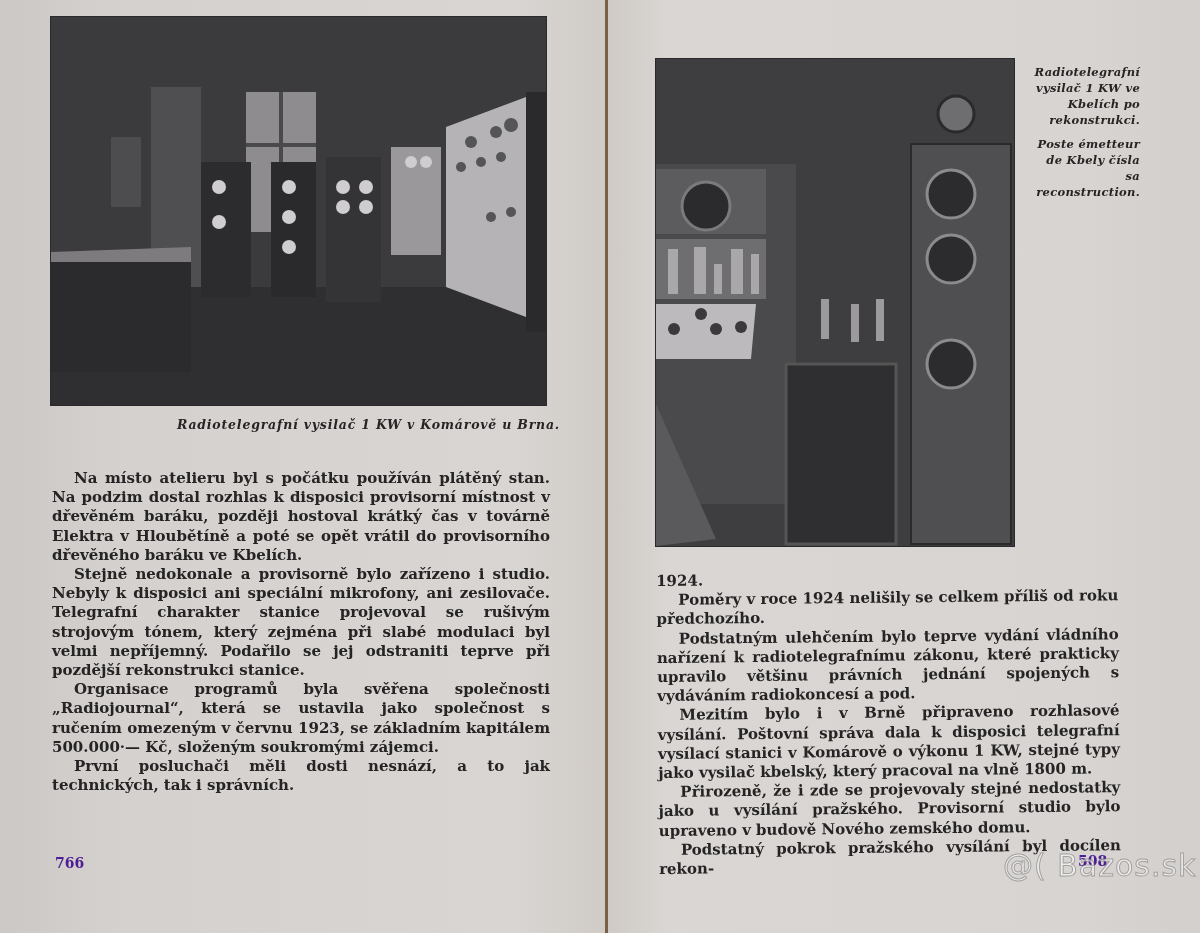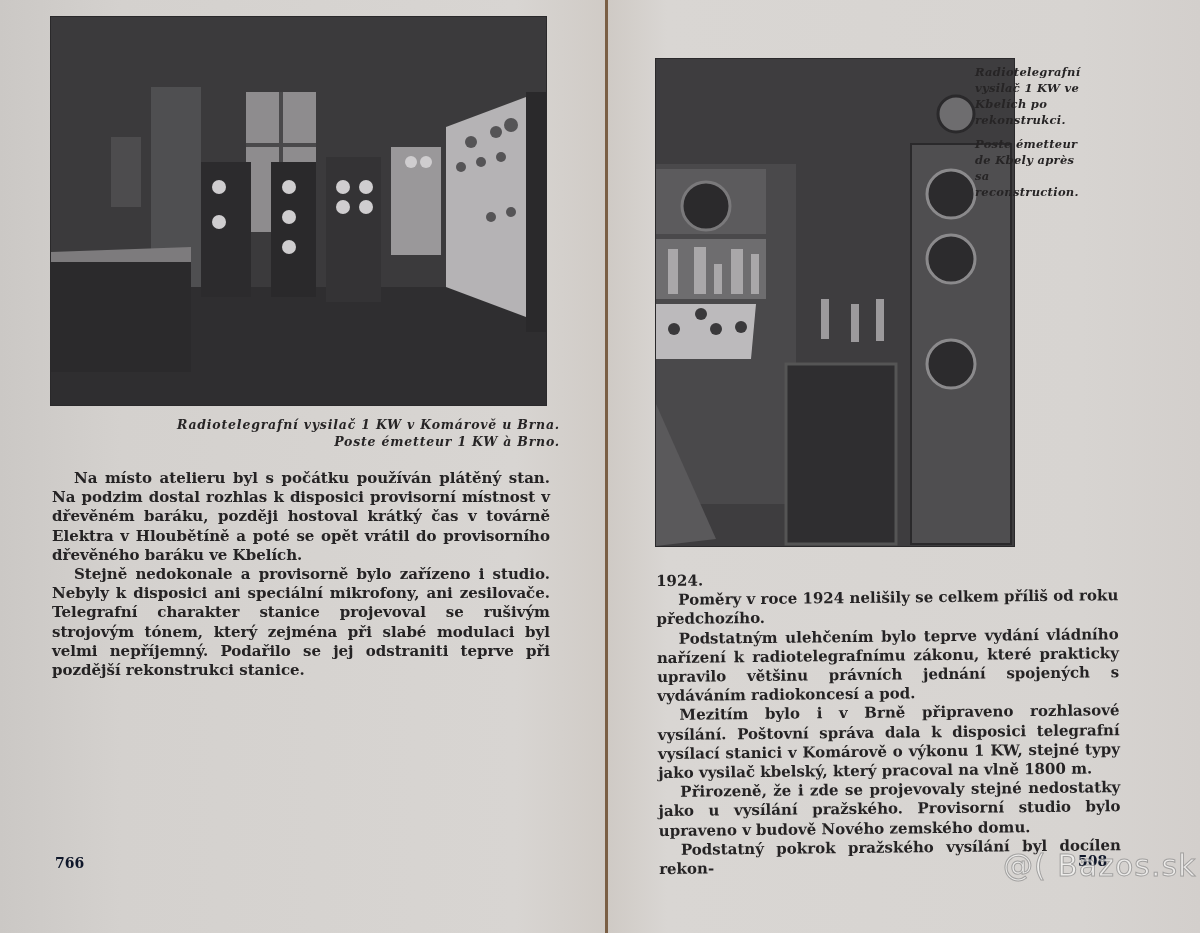--- a/index.html
+++ b/index.html
@@ -30,33 +30,33 @@
     border:1px solid #2a292b;
   }
   .photo-left { left:50px; top:16px; width:495px; height:388px; }
   .photo-right { left:655px; top:58px; width:358px; height:487px; }
 
   .caption {
     position:absolute; font-style:italic; font-weight:bold;
     font-size:12.5px; letter-spacing:0.8px; color:#262425; line-height:17px;
   }
   .caption-left { left:90px; top:416px; width:470px; text-align:right; }
-  .caption-right { left:975px; top:64px; width:110px; font-size:11.5px; line-height:16px; letter-spacing:0.3px; }
+  .caption-right { left:1030px; top:64px; width:110px; font-size:11.5px; line-height:16px; letter-spacing:0.3px;text-align:right; }
   .caption-right p { margin:0 0 8px 0; }
 
   .text {
     position:absolute; font-size:15px; line-height:19.2px;
     font-weight:bold; color:#252324; text-align:justify;
   }
   .text p { margin:0; text-indent:22px; }
   .text-left { left:52px; top:469px; width:498px; }
   .text-right { left:656px; top:572px; width:462px; transform:rotate(-0.6deg); transform-origin:left top; }
   .year-head { font-weight:bold; margin:0; text-indent:0 !important; font-size:15px; }
 
-  .page-num { position:absolute; font-size:14px; font-weight:bold; color:#0f172a; }
+  .page-num { position:absolute; font-size:14px; font-weight:bold; color:#4c1d95; }
   .page-num-left { left:55px; top:855px; }
   .page-num-right { left:1078px; top:853px; }
 
   .watermark {
     position:absolute; left:1003px; top:848px;
     font-family:"DejaVu Sans", sans-serif; font-size:30px; color:rgba(255,255,255,0.55);
     -webkit-text-stroke:1px rgba(120,120,120,0.6);
     letter-spacing:1px;
   }
 </style>
@@ -105,26 +105,27 @@
         <circle cx="460" cy="195" r="5"></circle>
     </g>
     <polygon points="0,235 140,230 140,245 0,250" fill="#7d7b7d"></polygon>
     <rect x="0" y="245" width="140" height="110" fill="#2b2a2c"></rect>
     <rect x="60" y="120" width="30" height="70" fill="#4d4c4e"></rect>
   </svg>
 </div>
 
 <div class="caption caption-left">
   <div>Radiotelegrafní vysilač 1 KW v Komárově u Brna.</div>
-  <div>Poste émetteur 1 KW à Brno.</div>
 </div>
 
 <div class="text text-left">
   <p>Na místo atelieru byl s počátku používán plátěný stan. Na podzim dostal rozhlas k disposici provisorní místnost v dřevěném baráku, později hostoval krátký čas v továrně Elektra v Hloubětíně a poté se opět vrátil do provisorního dřevěného baráku ve Kbelích.</p>
   <p>Stejně nedokonale a provisorně bylo zařízeno i studio. Nebyly k disposici ani speciální mikrofony, ani zesilovače. Telegrafní charakter stanice projevoval se rušivým strojovým tónem, který zejména při slabé modulaci byl velmi nepříjemný. Podařilo se jej odstraniti teprve při pozdější rekonstrukci stanice.</p>
+  <p>Organisace programů byla svěřena společnosti „Radiojournal“, která se ustavila jako společnost s ručením omezeným v červnu 1923, se základním kapitálem 500.000·— Kč, složeným soukromými zájemci.</p>
+  <p>První posluchači měli dosti nesnází, a to jak technických, tak i správních.</p>
 </div>
 
 <div class="page-num page-num-left">766</div>
 
 <div class="photo photo-right">
   <svg width="358" height="487" viewBox="0 0 358 487">
     <rect width="358" height="487" fill="#3e3d3f"></rect>
     <rect x="0" y="105" width="140" height="340" fill="#4a494b"></rect>
     <rect x="0" y="110" width="110" height="65" fill="#5c5b5d"></rect>
     <circle cx="50" cy="147" r="24" fill="#2b2a2c" stroke="#7a797b" stroke-width="3"></circle>
@@ -153,21 +154,21 @@
     <circle cx="295" cy="135" r="24" fill="#2c2b2d" stroke="#8b8a8c" stroke-width="3"></circle>
     <circle cx="295" cy="200" r="24" fill="#2c2b2d" stroke="#8b8a8c" stroke-width="3"></circle>
     <circle cx="295" cy="305" r="24" fill="#2c2b2d" stroke="#8b8a8c" stroke-width="3"></circle>
     <circle cx="300" cy="55" r="18" fill="#6e6d6f" stroke="#2a292b" stroke-width="3"></circle>
     <polygon points="0,345 60,480 0,487" fill="#5a595b"></polygon>
   </svg>
 </div>
 
 <div class="caption caption-right">
   <p>Radiotelegrafní vysilač 1 KW ve Kbelích po rekonstrukci.</p>
-  <p>Poste émetteur de Kbely après sa reconstruction.</p>
+  <p>Poste émetteur de Kbely čísla sa reconstruction.</p>
 </div>
 
 <div class="text text-right">
   <p class="year-head">1924.</p>
   <p>Poměry v roce 1924 nelišily se celkem příliš od roku předchozího.</p>
   <p>Podstatným ulehčením bylo teprve vydání vládního nařízení k radiotelegrafnímu zákonu, které prakticky upravilo většinu právních jednání spojených s vydáváním radiokoncesí a pod.</p>
   <p>Mezitím bylo i v Brně připraveno rozhlasové vysílání. Poštovní správa dala k disposici telegrafní vysílací stanici v Komárově o výkonu 1 KW, stejné typy jako vysilač kbelský, který pracoval na vlně 1800 m.</p>
   <p>Přirozeně, že i zde se projevovaly stejné nedostatky jako u vysílání pražského. Provisorní studio bylo upraveno v budově Nového zemského domu.</p>
   <p>Podstatný pokrok pražského vysílání byl docílen rekon-</p>
 </div>

